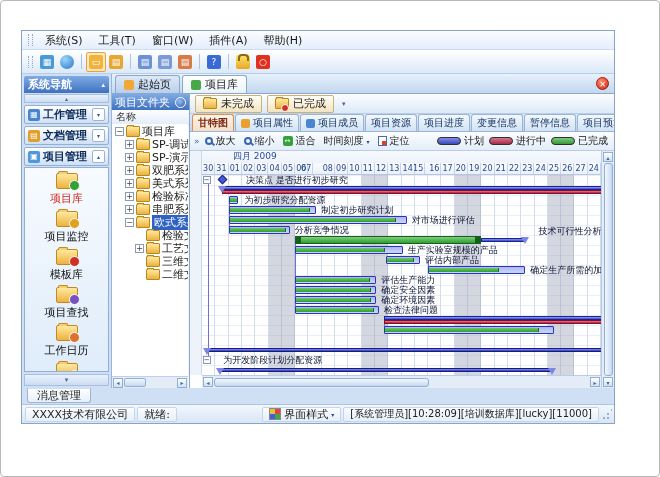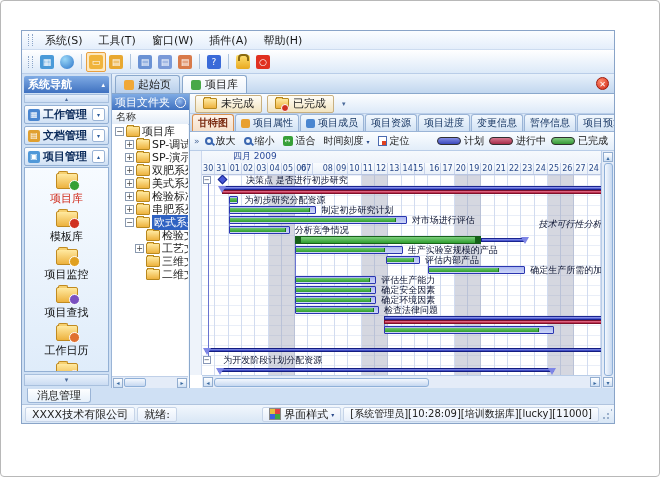--- a/index.html
+++ b/index.html
@@ -201,31 +201,31 @@
             <span data-name="sidebar-section-label">项目管理</span>
             <div class="sec-arrow" data-name="chevron-icon">▴</div>
           </div></div>
       <div id="nav-panel" data-name="sidebar-nav-panel">
           <div class="nav-item" data-name="sidebar-item-1">
             <div class="bfold" data-name="project-library-icon">
               <div class="badge" style="background: rgb(53, 160, 53);"></div>
             </div>
             <span class="nav-label selected" data-name="sidebar-item-label">项目库</span>
           </div>
+          <div class="nav-item" data-name="sidebar-item-3">
+            <div class="bfold" data-name="project-monitor-icon">
+              <div class="badge" style="background: rgb(224, 160, 32);"></div>
+            </div>
+            <span class="nav-label" data-name="sidebar-item-label">项目监控</span>
+          </div>
           <div class="nav-item" data-name="sidebar-item-2">
             <div class="bfold" data-name="template-library-icon">
               <div class="badge" style="background: rgb(208, 48, 32);"></div>
             </div>
             <span class="nav-label" data-name="sidebar-item-label">模板库</span>
-          </div>
-          <div class="nav-item" data-name="sidebar-item-3">
-            <div class="bfold" data-name="project-monitor-icon">
-              <div class="badge" style="background: rgb(224, 160, 32);"></div>
-            </div>
-            <span class="nav-label" data-name="sidebar-item-label">项目监控</span>
           </div>
           <div class="nav-item" data-name="sidebar-item-5">
             <div class="bfold" data-name="project-search-icon">
               <div class="badge" style="background: rgb(122, 80, 192);"></div>
             </div>
             <span class="nav-label" data-name="sidebar-item-label">项目查找</span>
           </div>
           <div class="nav-item" data-name="sidebar-item-4">
             <div class="bfold" data-name="work-calendar-icon">
               <div class="badge" style="background: rgb(224, 112, 48);"></div>
@@ -507,21 +507,21 @@
                 <div class="fill" data-name="task-progress" style="width: 94.0299%;"></div>
               </div>
               <span class="tlabel" data-name="task-label" style="left: 209.82px; top: 40px;">对市场进行评估</span>
               <div class="bar" data-name="task-bar" style="left: 26.6px; width: 61.18px; top: 51px;">
                 <div class="fill" data-name="task-progress" style="width: 93.4783%;"></div>
               </div>
               <span class="tlabel" data-name="task-label" style="left: 92.78px; top: 50px;">分析竞争情况</span>
               <div class="gbar" data-name="completed-bar" style="left: 93.1px; width: 186.2px; top: 61px;"></div>
               <div class="extline" data-name="plan-extension-bar" style="left: 279.3px; width: 43.89px; top: 63px;"></div>
               <div class="mark" data-name="constraint-marker-icon" style="left: 319.19px; top: 62px;"></div>
-              <span class="tlabel" data-name="task-label" style="left: 336.49px; top: 44px; font-style: italic;">技术可行性分析</span>
+              <span class="tlabel" data-name="task-label" style="left: 336.49px; top: 51px;">技术可行性分析</span>
               <div class="bar" data-name="task-bar" style="left: 93.1px; width: 107.73px; top: 71px;">
                 <div class="fill" data-name="task-progress" style="width: 82.716%;"></div>
               </div>
               <span class="tlabel" data-name="task-label" style="left: 205.83px; top: 70px;">生产实验室规模的产品</span>
               <div class="bar" data-name="task-bar" style="left: 183.54px; width: 34.58px; top: 81px;">
                 <div class="fill" data-name="task-progress" style="width: 80.7692%;"></div>
               </div>
               <span class="tlabel" data-name="task-label" style="left: 223.12px; top: 80px;">评估内部产品</span>
               <div class="bar" data-name="task-bar" style="left: 226.1px; width: 97.09px; top: 91px;">
                 <div class="fill" data-name="task-progress" style="width: 72.6027%;"></div>

